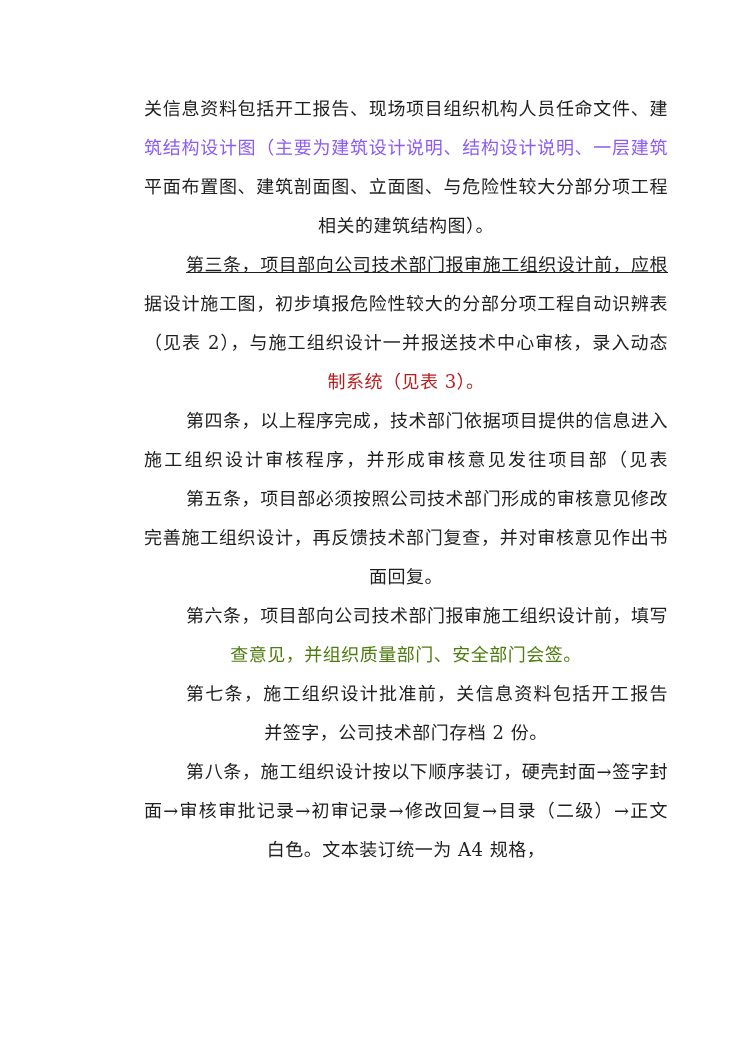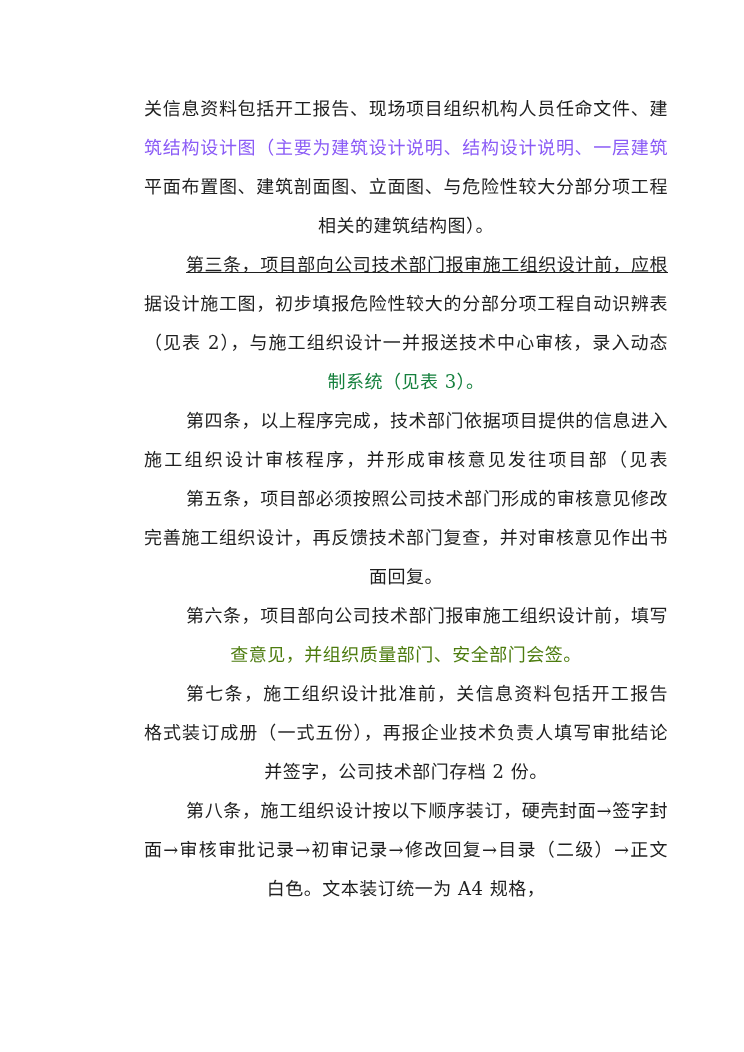--- a/index.html
+++ b/index.html
@@ -52,28 +52,27 @@
 <div class="page">
   <div class="textblock">
 
   <div class="line fill" style="color: rgb(31, 31, 31);">关信息资料包括开工报告、现场项目组织机构人员任命文件、建</div>
       <div class="line fill" style="color: #8b5cf6;">筑结构设计图（主要为建筑设计说明、结构设计说明、一层建筑</div>
       <div class="line fill" style="color: rgb(31, 31, 31);">平面布置图、建筑剖面图、立面图、与危险性较大分部分项工程</div>
       <div class="line" style="color: rgb(31, 31, 31);">相关的建筑结构图）。</div>
       <div class="line indent fill" style="color: rgb(31, 31, 31); text-decoration: underline;">第三条，项目部向公司技术部门报审施工组织设计前，应根</div>
       <div class="line fill" style="color: rgb(31, 31, 31);">据设计施工图，初步填报危险性较大的分部分项工程自动识辨表</div>
       <div class="line fill" style="color: rgb(31, 31, 31);">（见表 2），与施工组织设计一并报送技术中心审核，录入动态控</div>
-      <div class="line" style="color: #15803d;">制系统（见表 3）。</div>
+      <div class="line" style="color: #b91c1c;">制系统（见表 3）。</div>
       <div class="line indent fill" style="color: rgb(31, 31, 31);">第四条，以上程序完成，技术部门依据项目提供的信息进入</div>
       <div class="line fill" style="color: rgb(31, 31, 31);">施工组织设计审核程序，并形成审核意见发往项目部（见表 4）。</div>
       <div class="line indent fill" style="color: rgb(31, 31, 31);">第五条，项目部必须按照公司技术部门形成的审核意见修改</div>
       <div class="line fill" style="color: rgb(31, 31, 31);">完善施工组织设计，再反馈技术部门复查，并对审核意见作出书</div>
       <div class="line" style="color: rgb(31, 31, 31);">面回复。</div>
       <div class="line indent fill" style="color: rgb(31, 31, 31);">第六条，项目部向公司技术部门报审施工组织设计前，填写复</div>
       <div class="line" style="color: #4d7c0f;">查意见，并组织质量部门、安全部门会签。</div>
       <div class="line indent fill" style="color: rgb(31, 31, 31);">第七条，施工组织设计批准前，关信息资料包括开工报告</div>
-      <div class="line fill" style="color: rgb(31, 31, 31);">格式装订成册（一式五份），再报企业技术负责人填写审批结论</div>
       <div class="line" style="color: rgb(31, 31, 31);">并签字，公司技术部门存档 2 份。</div>
       <div class="line indent fill" style="color: rgb(31, 31, 31);">第八条，施工组织设计按以下顺序装订，硬壳封面→签字封</div>
       <div class="line fill" style="color: rgb(31, 31, 31);">面→审核审批记录→初审记录→修改回复→目录（二级）→正文</div>
       <div class="line" style="color: rgb(31, 31, 31);">白色。文本装订统一为 A4 规格，</div>
     </div>
 </div>
 
 </body></html>

